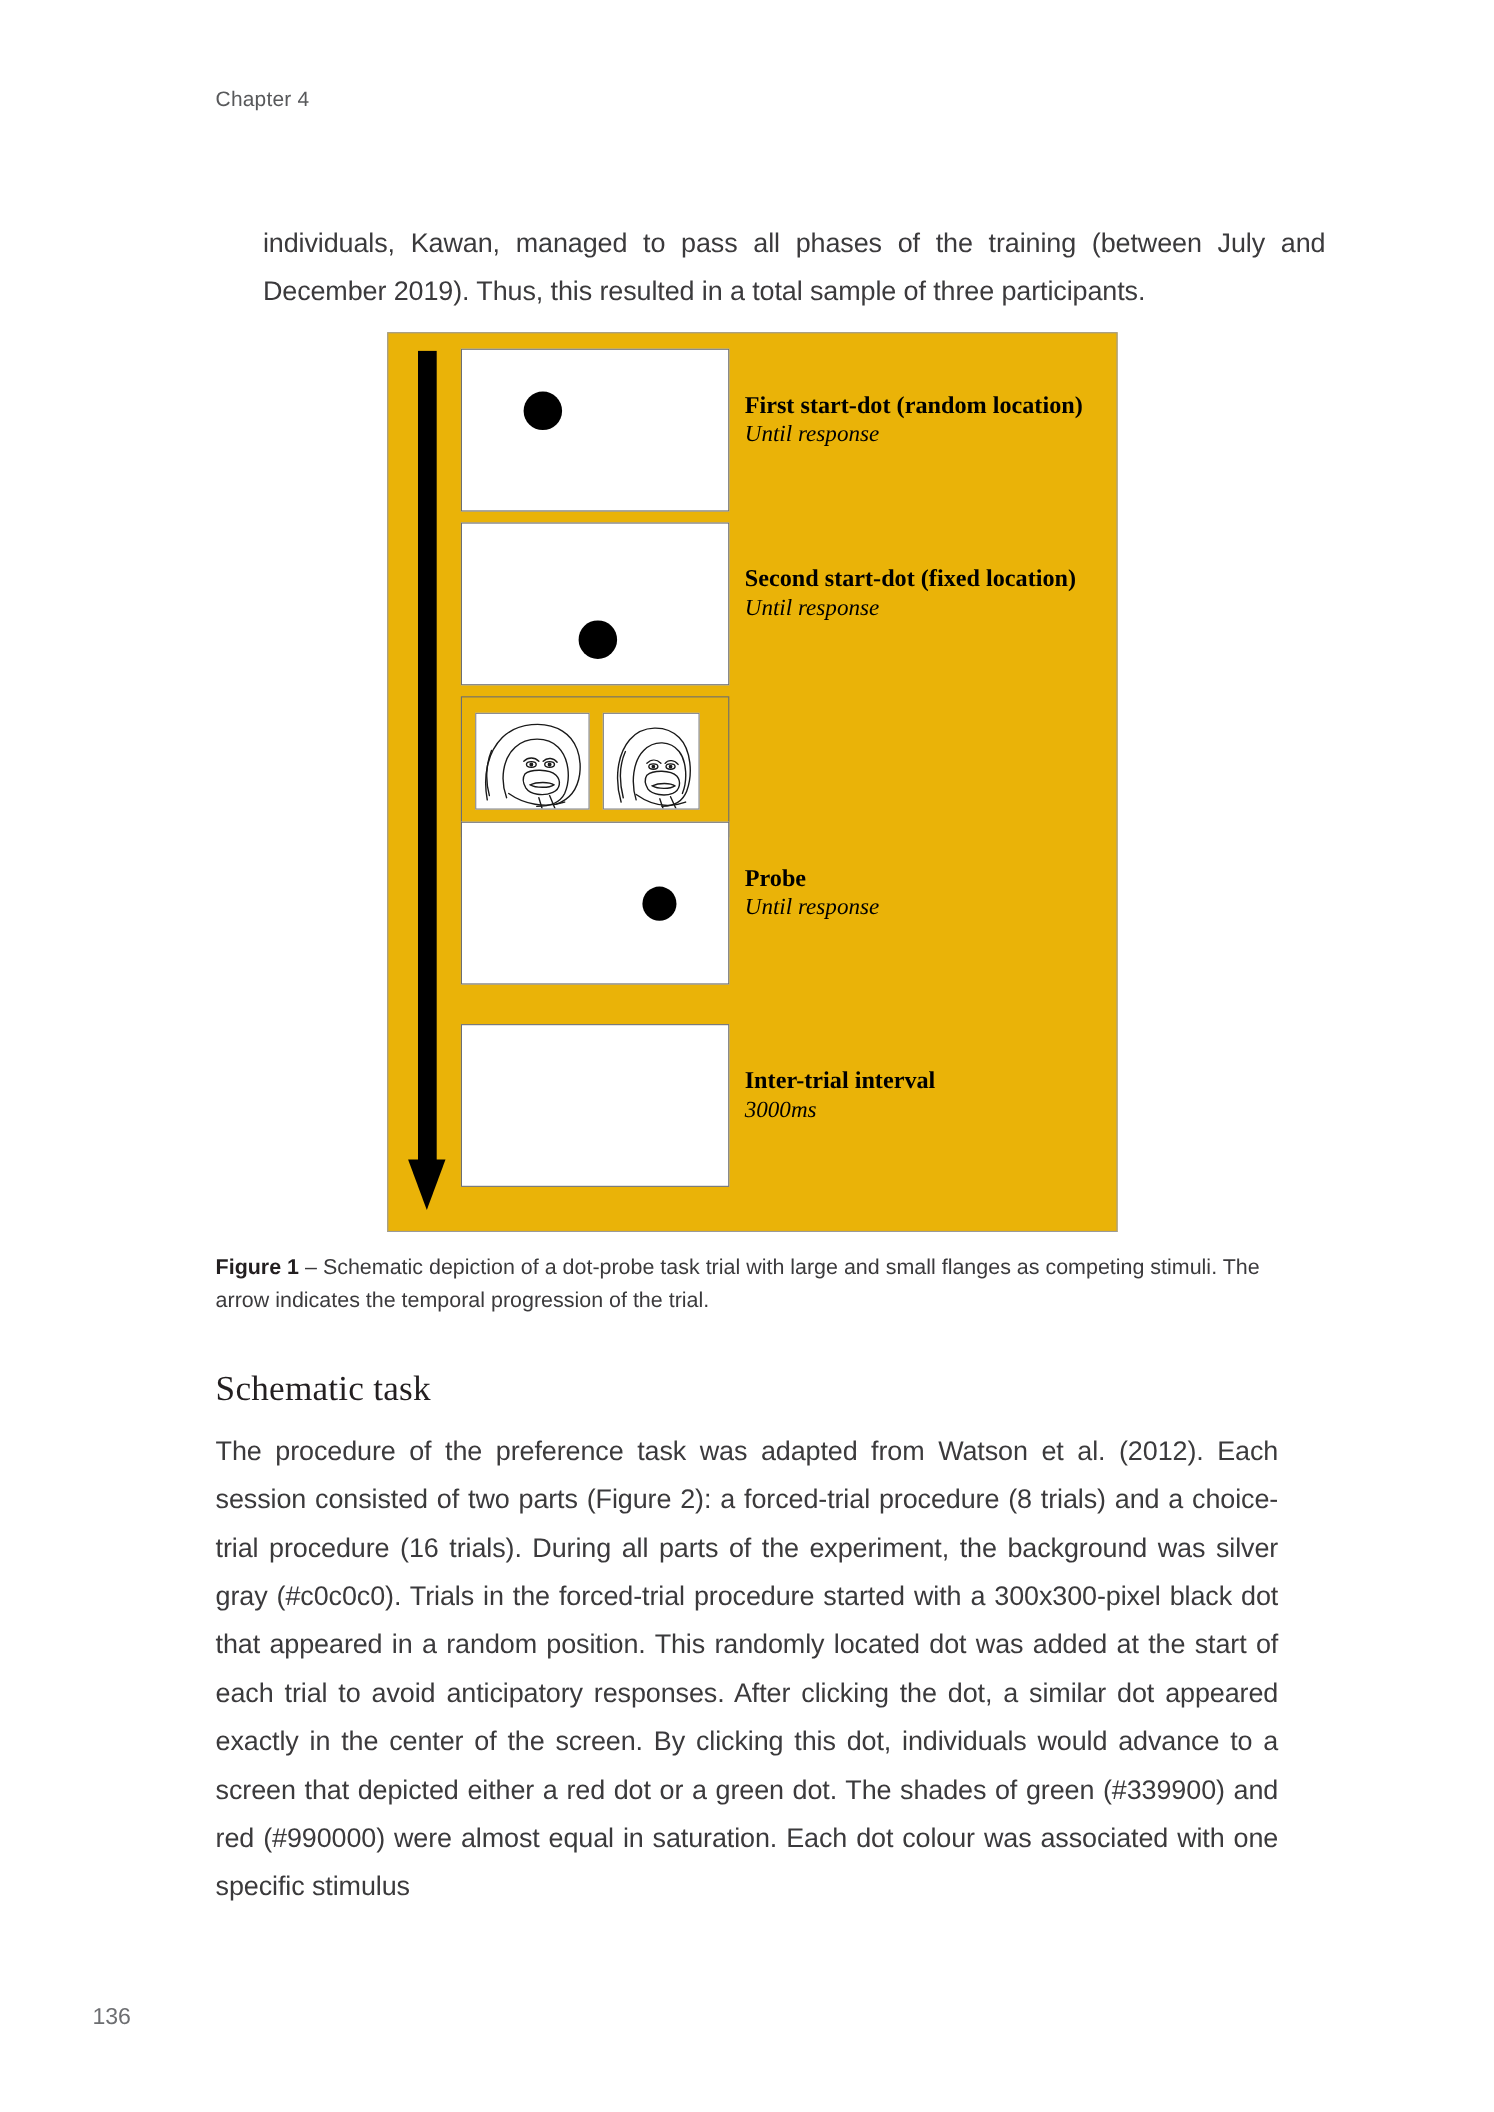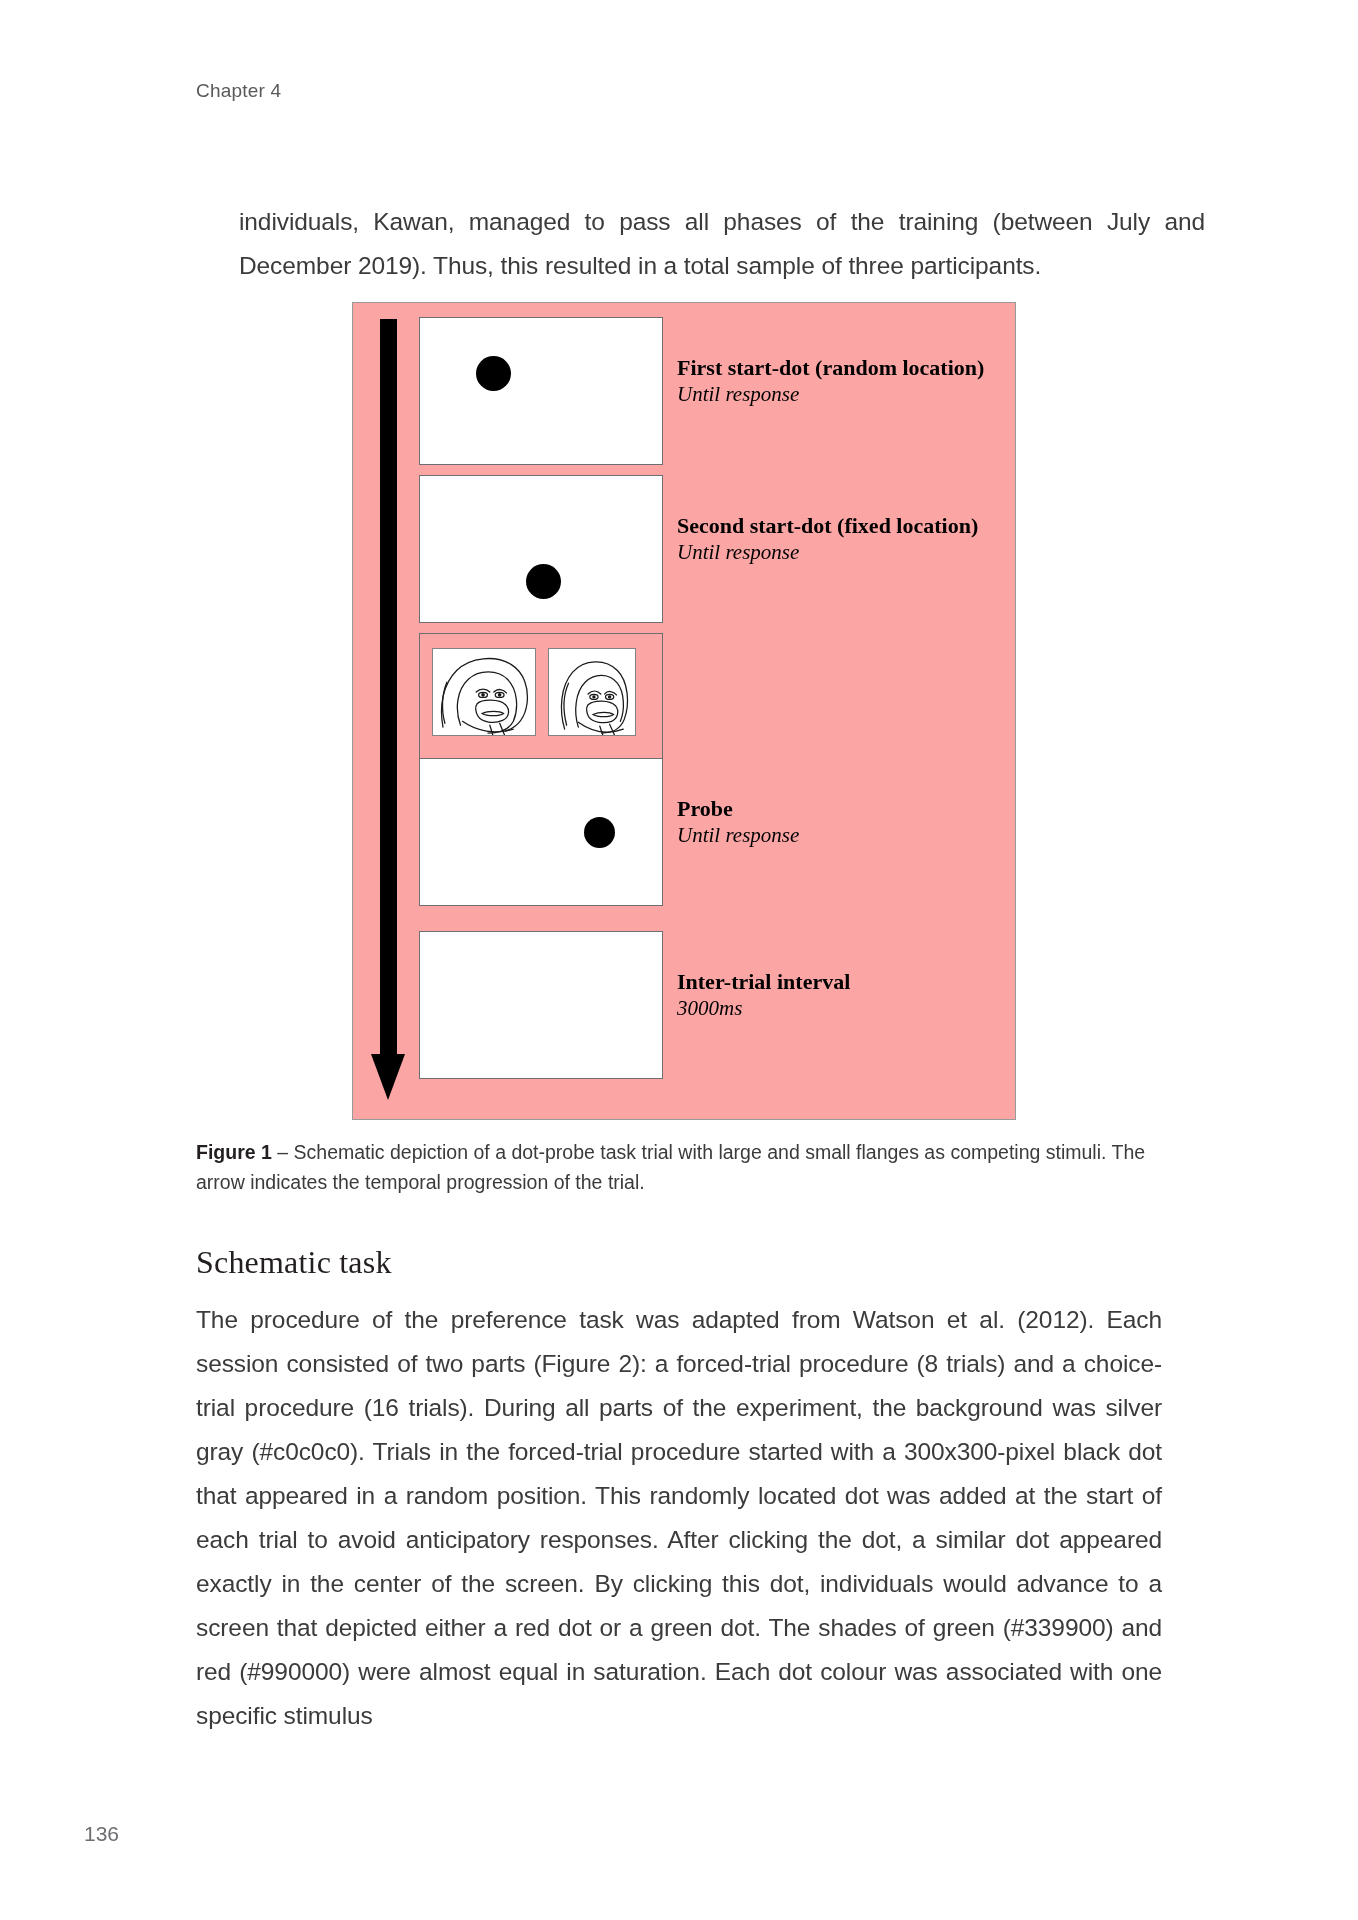--- a/index.html
+++ b/index.html
@@ -48,21 +48,21 @@
 
   
   #figure-block {
     position: absolute;
     left: 352px;
     top: 302px;
     width: 664px;
     height: 818px;
     border: 1px solid #9a9a9a;
     box-sizing: border-box;
-    background: #fca5a5;
+    background: #eab308;
   }
 
   .arrow-wrap {
     position: absolute;
     left: 18px;
     top: 16px;
     width: 34px;
     height: 786px;
   }
   .arrow-shaft {
@@ -280,21 +280,21 @@
             <path d="M62 77 L67 88"></path>
 
             <path d="M18 78 C14 62 15 46 20 35"></path>
           </g>
         </svg>
       </div>
 
     </div>
   </div>
 
-  <div class="screen-row" style="top:455px;">
+  <div class="screen-row" style="top:444px;">
     <div class="screen-box">
       <div class="dot small" style="left:164px; top:58px;"></div>
     </div>
     <div class="labels">
       <div class="lab-title">Probe</div>
       <div class="lab-sub">Until response</div>
     </div>
   </div>
 
   <div class="screen-row" style="top:628px;padding-left:14px;">

